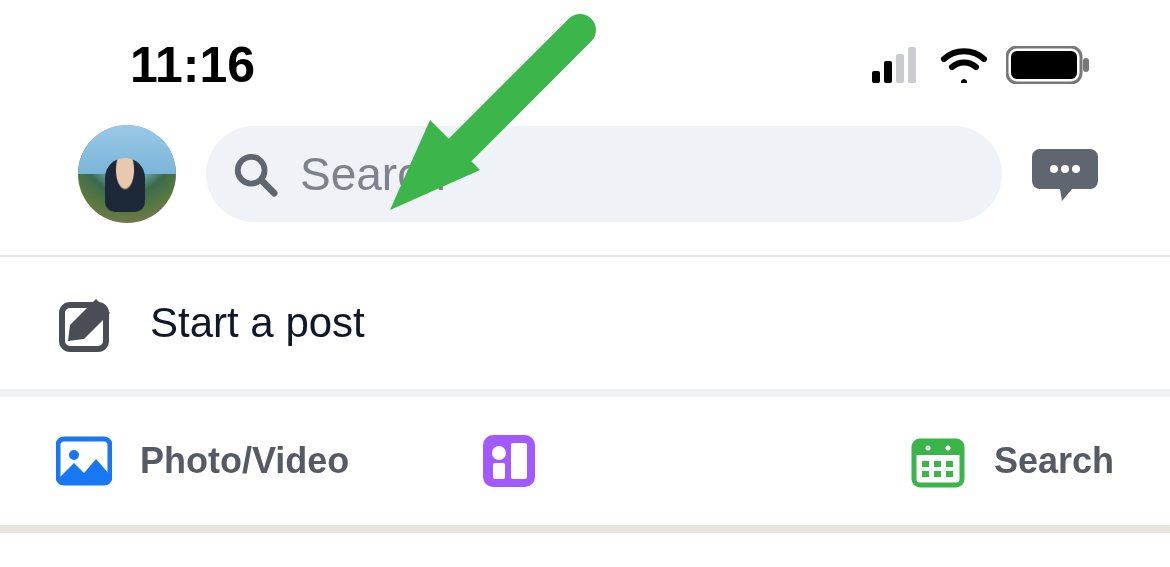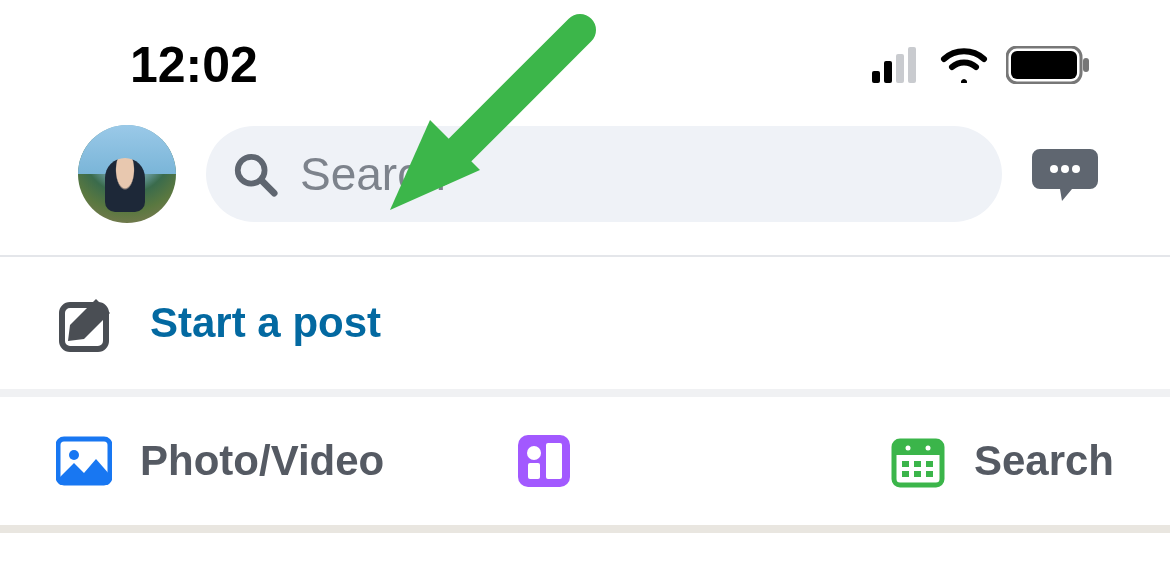--- a/index.html
+++ b/index.html
@@ -108,41 +108,41 @@
       padding: 34px 56px;
       border-bottom: 8px solid #f0f1f3;
     }
     .compose-icon {
       width: 64px;
       height: 64px;
       color: #4a4e54;
     }
     .post-label {
       font-size: 42px;
-      font-weight: 700;
-      color: #0369a1;
+      font-weight: 400;
+      color: #0f172a;
     }
 
     
     .action-row {
       display: flex;
       align-items: center;
       padding: 36px 56px;
       border-bottom: 8px solid #e9e6e0;
     }
     .action-item {
       display: flex;
       align-items: center;
       gap: 28px;
     }
     .action-item.photo { flex: 0 0 auto; }
     .action-item.template { margin-left: 132px; }
     .action-item.event { margin-left: auto; }
     .action-label {
-      font-size: 42px;
+      font-size: 36px;
       font-weight: 600;
       color: #555a63;
     }
     .photo-icon, .template-icon, .event-icon {
       width: 56px;
       height: 56px;
     }
     .photo-icon { color: #1877f2; }
     .template-icon { color: #a259ff; }
     .event-icon { color: #3bb54a; }
@@ -154,21 +154,21 @@
       top: 10px;
       width: 260px;
       height: 230px;
       pointer-events: none;
     }
   </style>
 </head>
 <body>
 
 <div class="status-bar">
-  <div class="status-time">12:02</div>
+  <div class="status-time">11:16</div>
   <div class="status-icons">
     <svg class="cell-icon" viewBox="0 0 50 36">
       <rect x="0" y="24" width="8" height="12" rx="2" fill="#000"></rect>
       <rect x="12" y="14" width="8" height="22" rx="2" fill="#000"></rect>
       <rect x="24" y="7" width="8" height="29" rx="2" fill="#c9cbcf"></rect>
       <rect x="36" y="0" width="8" height="36" rx="2" fill="#c9cbcf"></rect>
     </svg>
     <svg class="wifi-icon" viewBox="0 0 48 36">
       <path d="M24 32 a3 3 0 1 0 0.001 0 Z" fill="#000"></path>
       <path d="M12 20 a18 18 0 0 1 24 0" stroke="#000" stroke-width="6" fill="none" stroke-linecap="round"></path>

